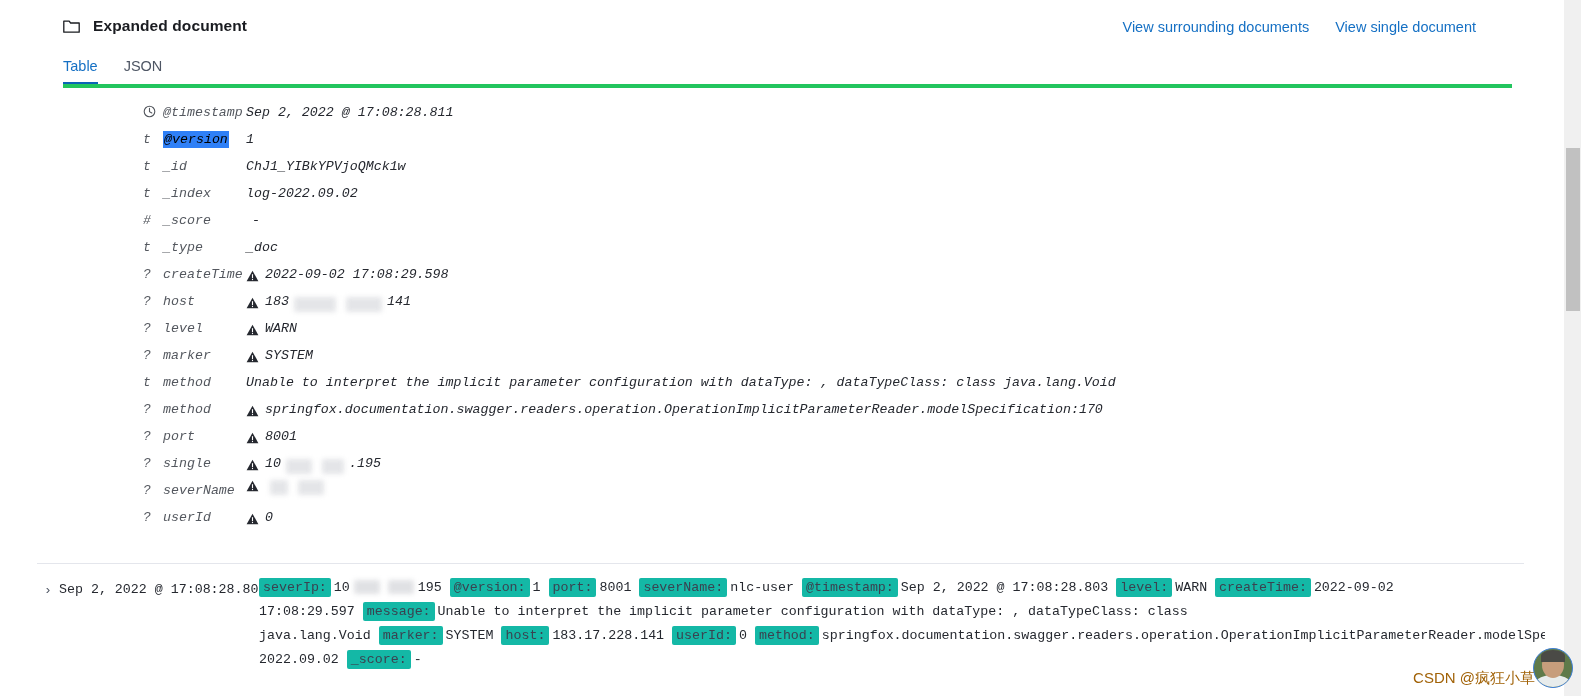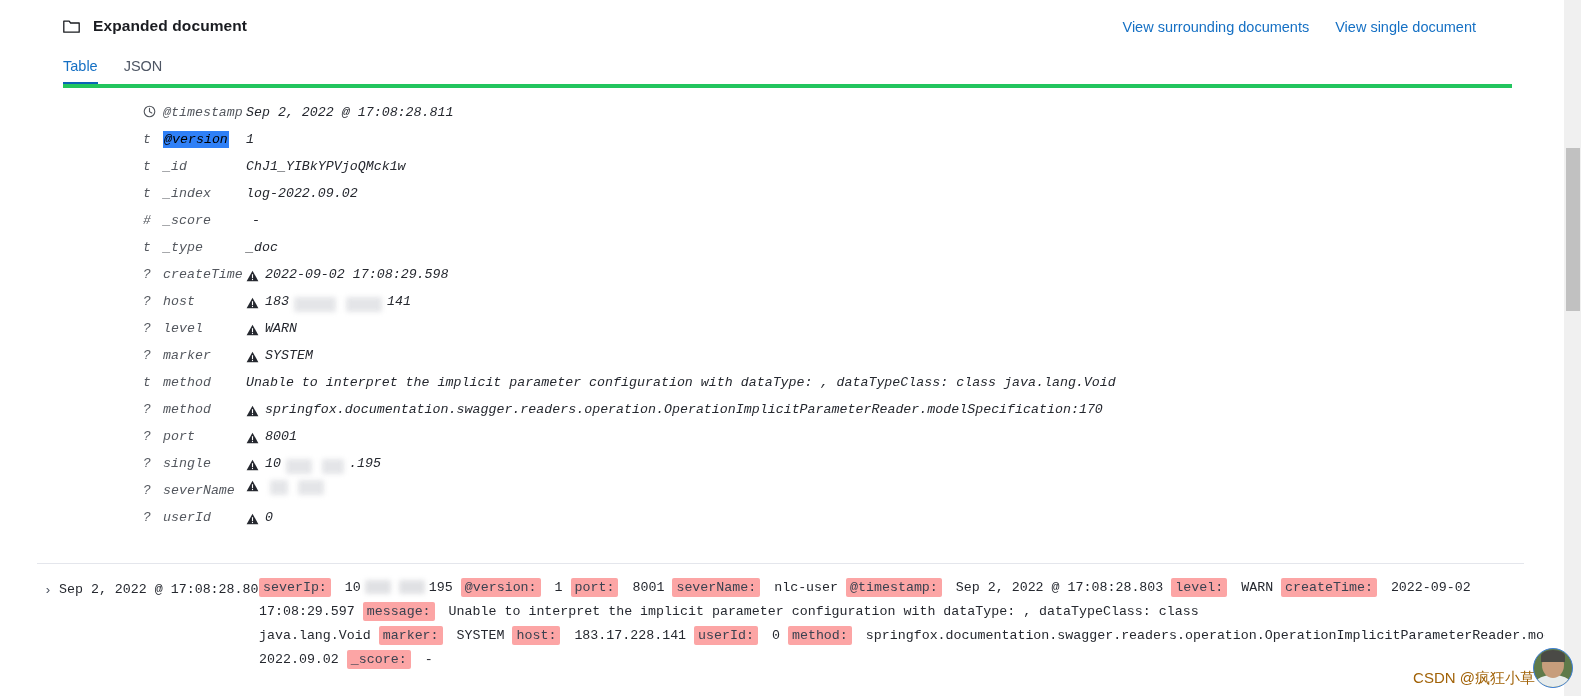--- a/index.html
+++ b/index.html
@@ -170,25 +170,25 @@
   .summary-body {
     flex: 1;
     font-family: "Liberation Mono", monospace;
     font-size: 13.3px;
     line-height: 24px;
     color: #25282f;
     word-spacing: 0px;
     max-width: 1256px;
   }
   .kv-key {
-    background: #fca5a5;
+    background: #14b8a6;
     color: #3a4250;
     padding: 2px 4px 2px 4px;
     border-radius: 2px;
-    margin-right: 14px;
+    margin-right: 3px;
     white-space: nowrap;
   }
   .kv-val { margin-right: 8px; }
   .blur-inline {
     display: inline-block;
     background: #dfe0e3;
     border-radius: 2px;
     height: 14px;
     position: relative;
     top: 3px;

